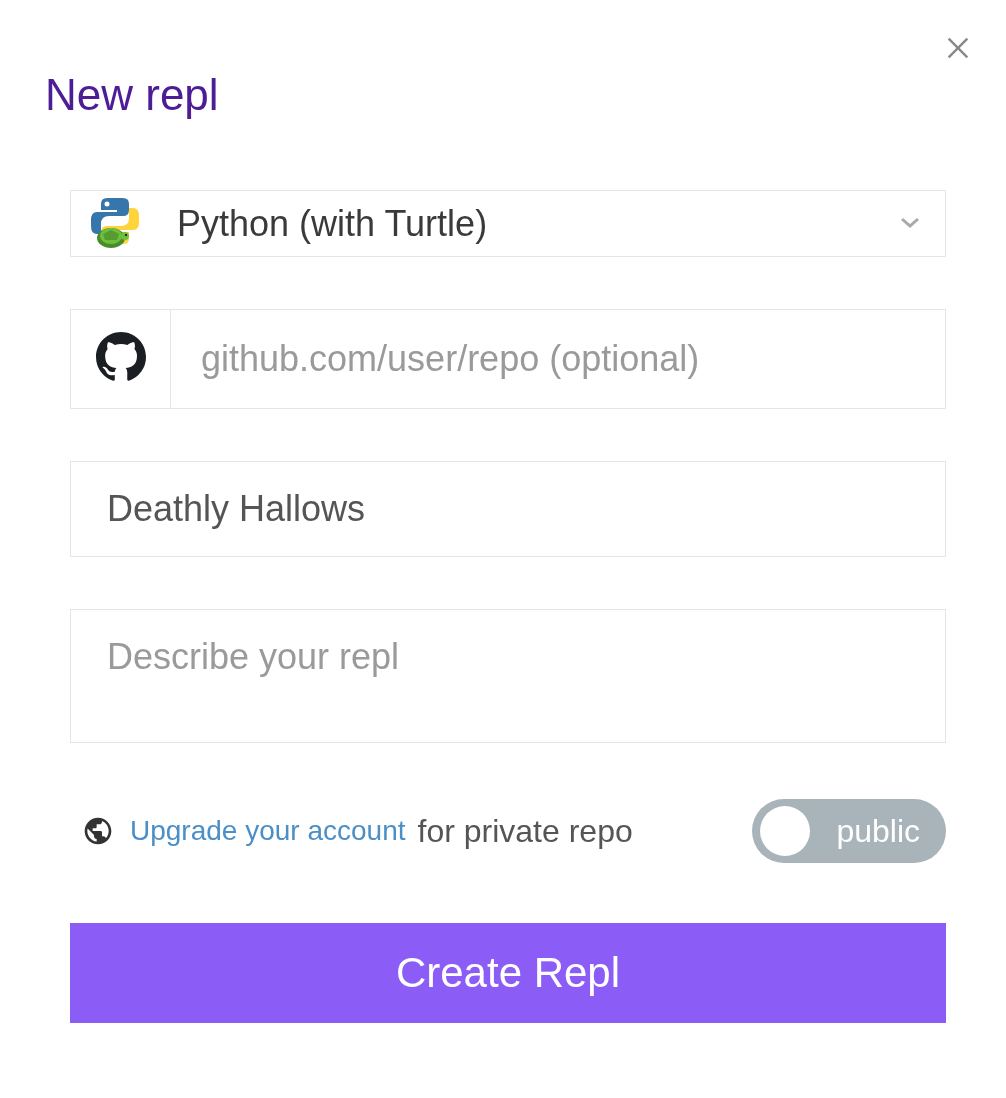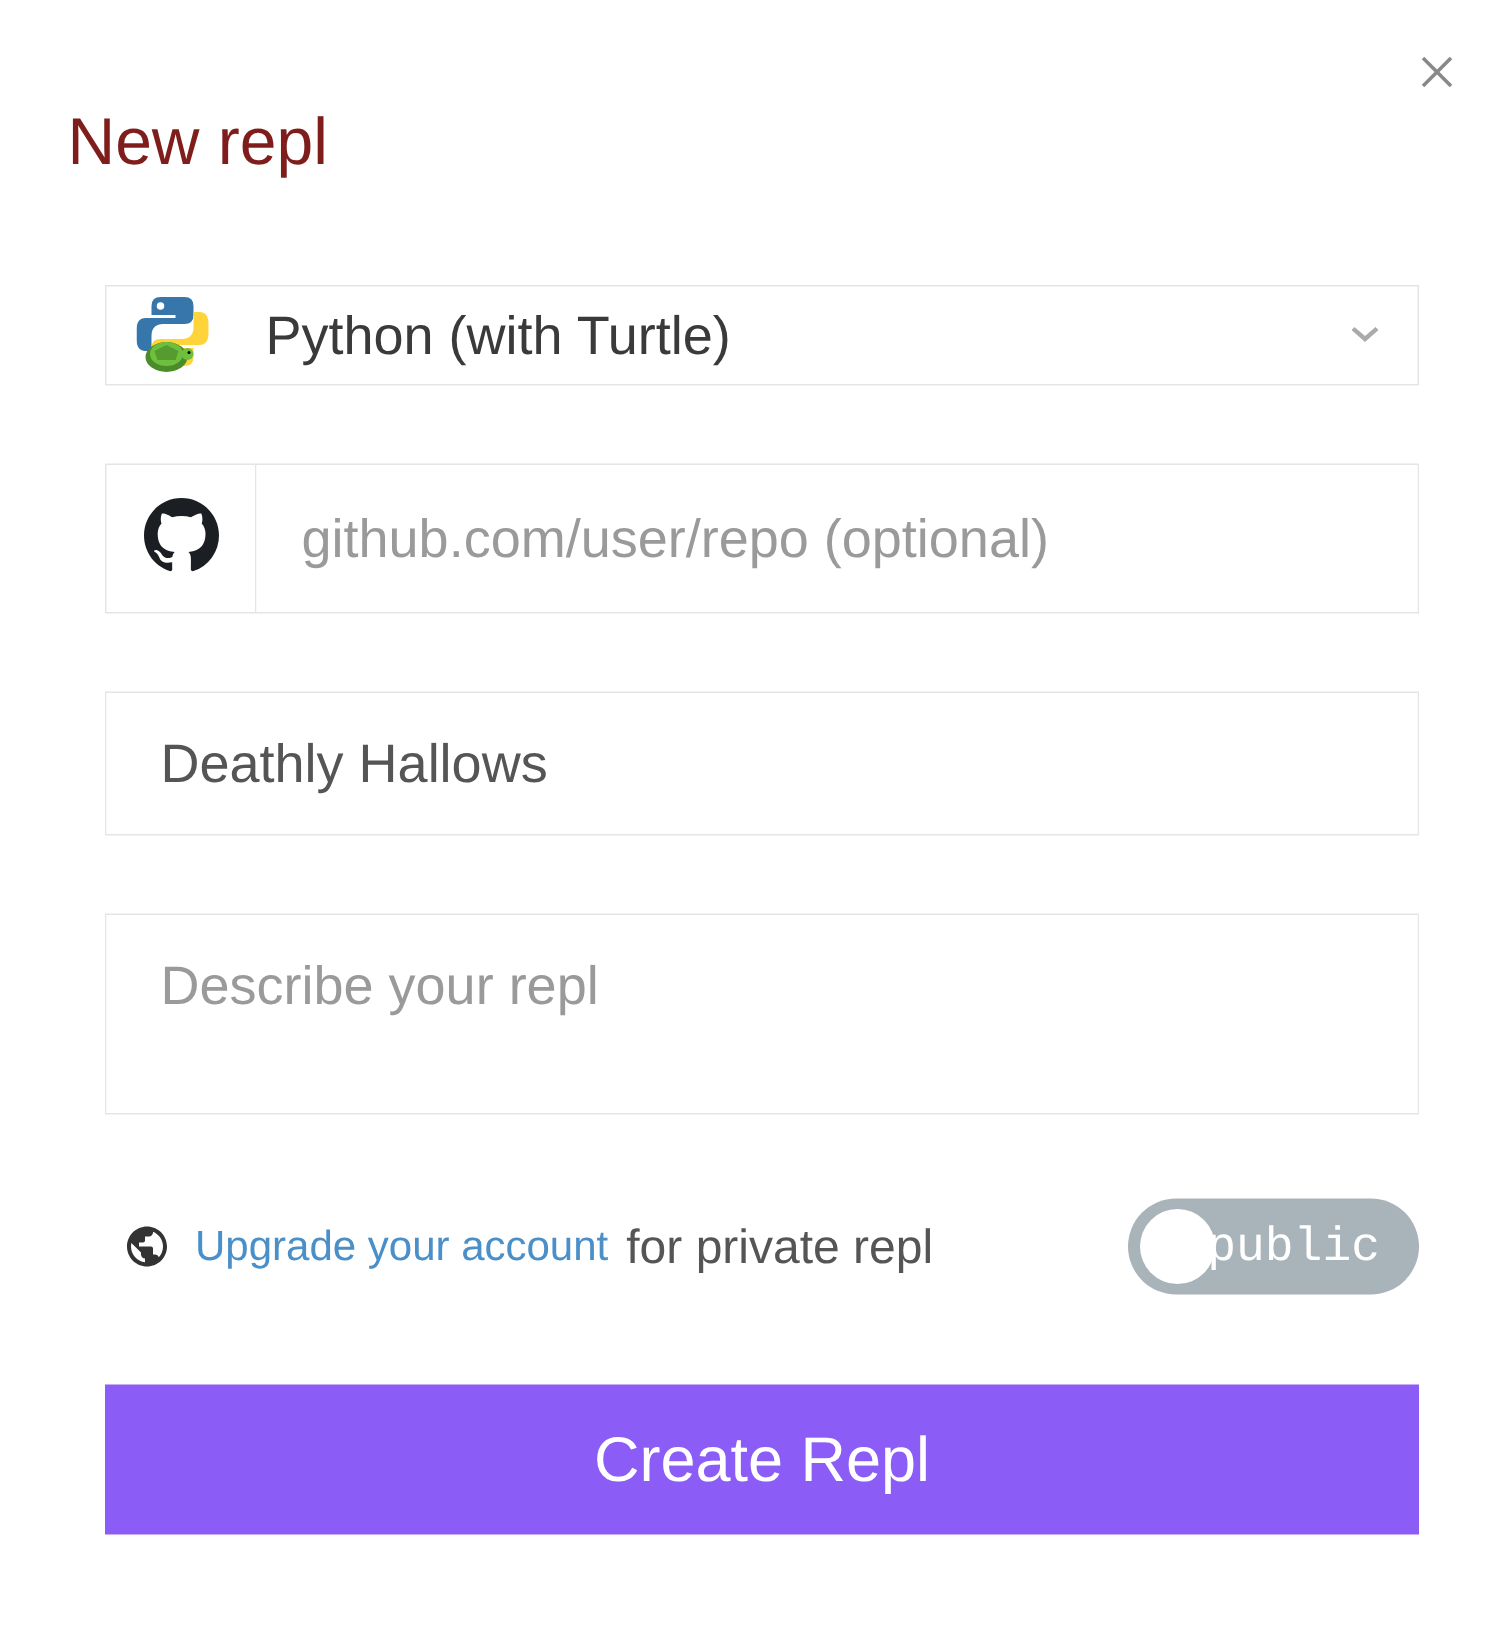--- a/index.html
+++ b/index.html
@@ -28,21 +28,21 @@
       height: 28px;
       stroke: #888;
       stroke-width: 2;
     }
     .container {
       padding: 70px 45px 40px 45px;
     }
     .title {
       font-size: 44px;
       font-weight: 400;
-      color: #7f1d1d;
+      color: #4c1d95;
       margin-bottom: 70px;
       margin-left: 0;
     }
     .form-area {
       padding-left: 25px;
       padding-right: 15px;
     }
     .field {
       border: 1px solid #e5e5e5;
       background: #ffffff;
@@ -192,21 +192,20 @@
       border-radius: 50%;
       position: absolute;
       left: 8px;
     }
     .toggle-label {
       color: #ffffff;
       font-size: 32px;
       font-weight: 300;
       position: absolute;
       right: 26px;
-      font-family: Liberation Mono, monospace;
     }
     .create-btn {
       width: 100%;
       height: 100px;
       background: #8b5cf6;
       color: #ffffff;
       font-size: 42px;
       font-weight: 300;
       border: none;
       cursor: pointer;
@@ -273,21 +272,21 @@
       <textarea class="desc-input" placeholder="Describe your repl" style=""></textarea>
     </div>
 
     <div class="privacy-row">
       <span class="globe-icon">
         <svg viewBox="0 0 24 24" fill="#333">
           <path d="M12 2C6.48 2 2 6.48 2 12s4.48 10 10 10 10-4.48 10-10S17.52 2 12 2zm-1 17.93c-3.95-.49-7-3.85-7-7.93 0-.62.08-1.21.21-1.79L9 15v1c0 1.1.9 2 2 2v1.93zm6.9-2.54c-.26-.81-1-1.39-1.9-1.39h-1v-3c0-.55-.45-1-1-1H8v-2h2c.55 0 1-.45 1-1V7h2c1.1 0 2-.9 2-2v-.41c2.93 1.19 5 4.06 5 7.41 0 2.08-.8 3.97-2.1 5.39z"></path>
         </svg>
       </span>
       <span class="upgrade-link">Upgrade your account</span>
-      <span class="privacy-text">for private repl</span>
+      <span class="privacy-text">for private repo</span>
       <div class="toggle">
         <div class="toggle-knob"></div>
         <span class="toggle-label">public</span>
       </div>
     </div>
 
     <button class="create-btn">Create Repl</button>
 
   </div>
 </div>

